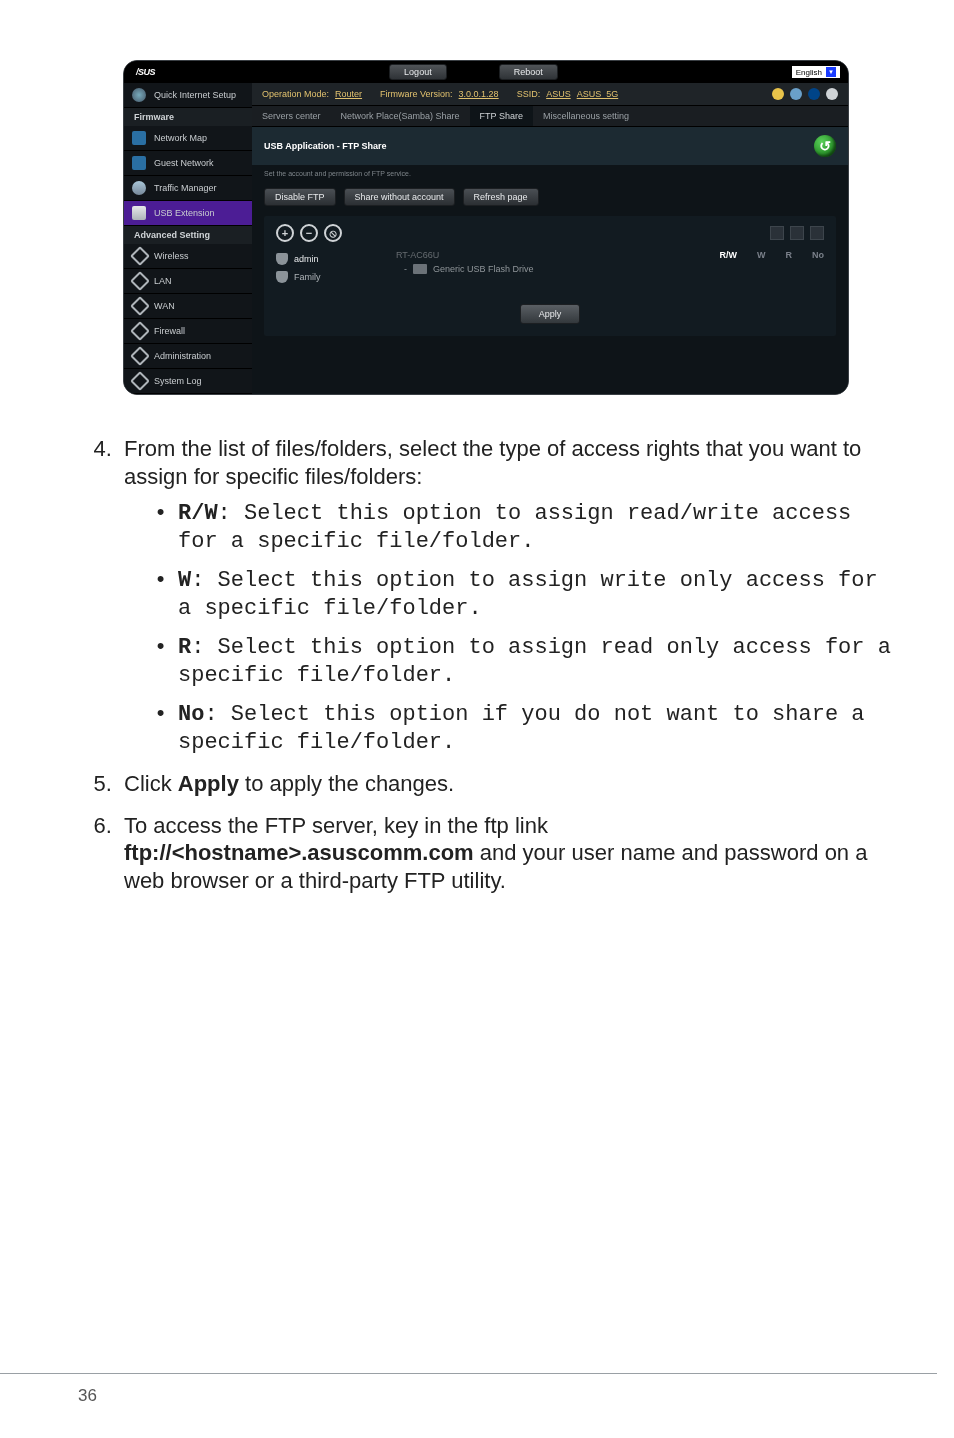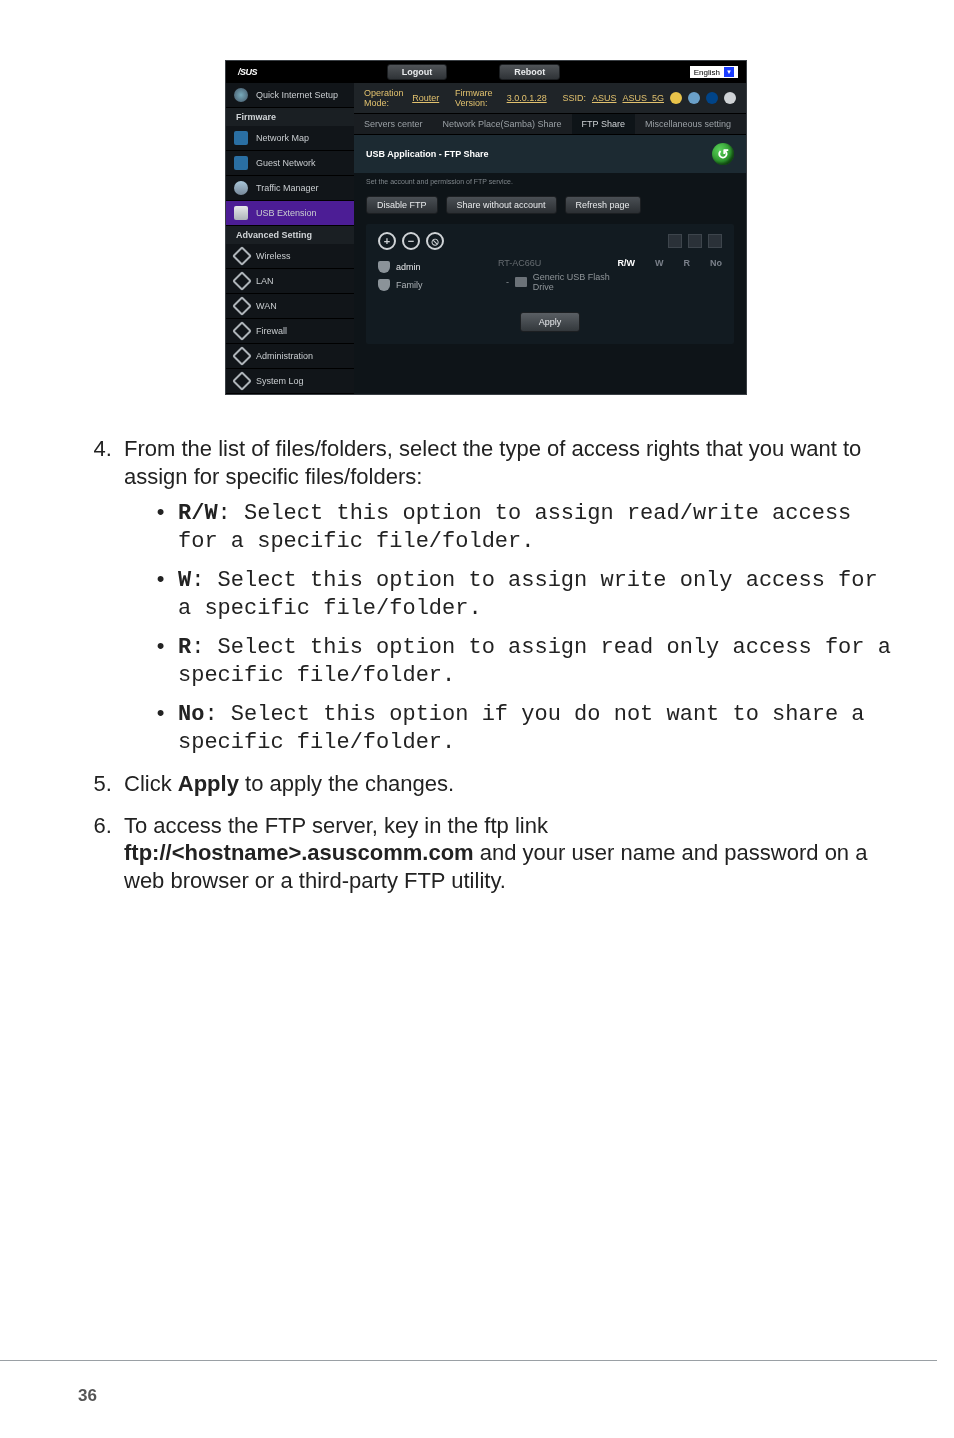--- a/index.html
+++ b/index.html
@@ -9,46 +9,45 @@
       color: #222;
       background: #fff;
       width: 954px;
       height: 1438px;
       position: relative;
     }
     .content { padding: 40px 60px 0 78px; }
 
     
     .shot {
-      width: 522px;
+      width: 726px;
       margin: 20px auto 40px;
       background: #0e1114;
       border: 1px solid #3a3f44;
       color: #cfd3d6;
       font-size: 9px;
-      border-radius: 0;
+      border-radius: 14px;
       overflow: hidden;
     }
     .shot-top {
       display: flex;
       align-items: center;
       background: #000;
       height: 22px;
       color: #bfc3c6;
     }
     .shot-brand { padding-left: 12px; font-style: italic; font-weight: bold; color: #fff; letter-spacing: -0.5px; }
     .shot-top-btn {
       background: linear-gradient(#505458,#2f3337);
       border: 1px solid #1c1f22;
       border-radius: 3px;
       padding: 2px 14px;
       color: #e8eaec;
       margin: 2px 6px;
       text-align: left;
-      font-weight: bold;
     }
     .lang {
       background: #fff;
       color: #000;
       font-size: 8px;
       padding: 1px 4px;
       display: flex;
       align-items: center;
       gap: 4px;
       margin-right: 8px;
@@ -162,24 +161,23 @@
     ul.bullets { list-style: none; padding-left: 30px; margin-top: 10px; }
     ul.bullets li { margin-bottom: 12px; position: relative; padding-left: 24px; line-height:1.25;font-family:Liberation Mono, monospace; }
     ul.bullets li::before { content: "•"; position:absolute; left:0; top:0; }
     .b { font-weight: bold; }
 
     .footer {
       position: absolute;
       bottom: 32px;
       left: 0; right: 17px;
       border-top: 1px solid #9aa0a5;
-      padding: 25px 0 0 78px;
+      padding: 12px 0 0 78px;
       font-size: 17px;
       color: #555;
-      font-weight: bold;
     }
   </style>
 </head>
 <body>
 
 <div class="content">
 
   <div class="shot">
     <div class="shot-top">
       <span class="shot-brand">/SUS</span>

